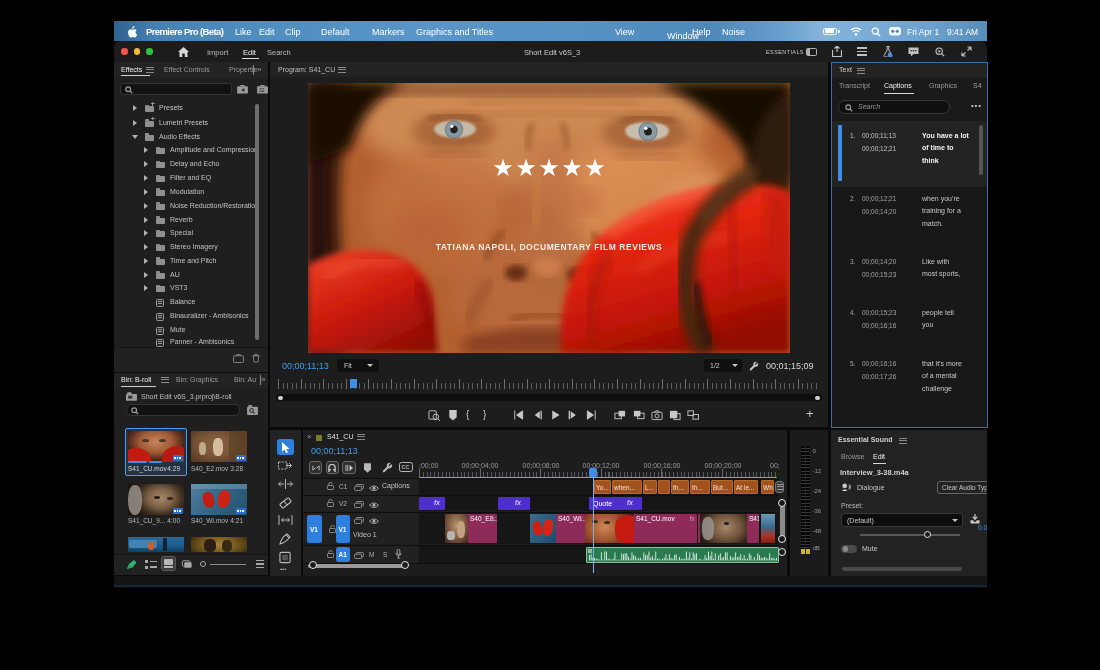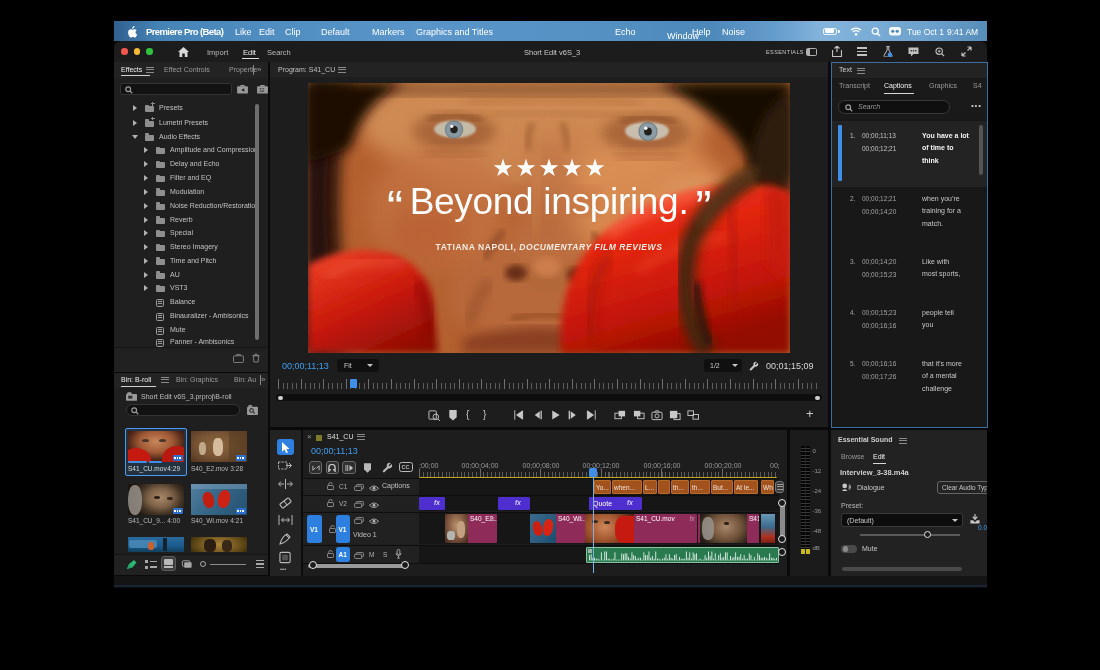--- a/index.html
+++ b/index.html
@@ -16,41 +16,41 @@
   <svg class="a" style="left:13px;top:5px;" width="10" height="12" viewBox="0 0 11 13">
       <path fill="#fff" d="M7.6 1.9c.5-.6.8-1.4.7-1.9-.7 0-1.5.5-2 1.1-.4.5-.8 1.3-.7 2 .8 0 1.5-.5 2-1.2zM9.4 6.9c0-1.5 1.2-2.2 1.3-2.3-.7-1-1.8-1.2-2.2-1.2-.9-.1-1.8.5-2.3.5-.5 0-1.2-.5-2-.5-1 0-2 .6-2.5 1.5-1.1 1.9-.3 4.7.8 6.2.5.7 1.1 1.6 1.9 1.5.8 0 1.1-.5 2-.5.9 0 1.2.5 2 .5.8 0 1.4-.7 1.9-1.5.6-.9.8-1.7.8-1.8-.1 0-1.6-.6-1.7-2.4z"></path>
     </svg>
   <div class="a" style="left:32px;top:5px;font-weight:bold;font-size:9.5px;letter-spacing:-.6px;">Premiere Pro (Beta)</div>
   <div class="a" style="left:121px;top:5.5px;">Like</div>
   <div class="a" style="left:145px;top:5.5px;">Edit</div>
   <div class="a" style="left:171px;top:5.5px;">Clip</div>
   <div class="a" style="left:207px;top:5.5px;">Default</div>
   <div class="a" style="left:258px;top:5.5px;">Markers</div>
   <div class="a" style="left:302px;top:5.5px;">Graphics and Titles</div>
-  <div class="a" style="left:501px;top:5.5px;">Echo</div>
+  <div class="a" style="left:501px;top:5.5px;">View</div>
   <div class="a" style="left:533px;top:10px;margin-left:20px;">Window</div>
   <div class="a" style="left:578px;top:5.5px;">Help</div>
   <div class="a" style="left:608px;top:5.5px;">Noise</div>
   <div class="a" style="left:709px;top:6.5px;width:14px;height:7px;border:1px solid rgba(250,253,255,.9);border-radius:2px;"></div>
   <div class="a" style="left:710.5px;top:8px;width:9px;height:4px;background:#fafdff;border-radius:1px;"></div>
   <div class="a" style="left:724px;top:8.5px;width:1.5px;height:3px;background:rgba(250,253,255,.9);border-radius:0 1px 1px 0;"></div>
   <svg class="a" style="left:736px;top:6px;" width="12" height="9" viewBox="0 0 13 10">
       <path fill="none" stroke="#fff" stroke-width="1.4" d="M1 3.4a8 8 0 0 1 11 0M3 5.6a5 5 0 0 1 7 0"></path>
       <circle cx="6.5" cy="8.2" r="1.4" fill="#fff"></circle>
     </svg>
   <svg class="a" style="left:757px;top:5.5px;" width="10" height="10" viewBox="0 0 11 11">
       <circle cx="4.6" cy="4.6" r="3.3" fill="none" stroke="#fff" stroke-width="1.4"></circle>
       <path d="M7.2 7.2 10 10" stroke="#fff" stroke-width="1.6"></path>
     </svg>
   <svg class="a" style="left:775px;top:6px;" width="12" height="8.5" viewBox="0 0 13 9">
       <rect x="0" y="0" width="13" height="9" rx="3" fill="#f2f7fb"></rect>
       <circle cx="4.1" cy="4.5" r="1.7" fill="#4c86b8"></circle>
       <circle cx="8.9" cy="4.5" r="1.7" fill="#4c86b8"></circle>
     </svg>
-  <div class="a" style="left:793px;top:5.5px;font-size:8.5px;">Tue Oct 1</div>
+  <div class="a" style="left:793px;top:5.5px;font-size:8.5px;">Fri Apr 1</div>
   <div class="a" style="left:833px;top:5.5px;font-size:8.5px;">9:41 AM</div>
 </div>
 
 <div class="a" style="left:114px;top:41px;width:873px;height:543px;background:#0a0a0a;border-radius:7px 7px 0 0;"></div>
 <div class="a" style="left:114px;top:41px;width:873px;height:21px;background:#1c1c1c;border-radius:7px 7px 0 0;"></div>
 <div class="a" id="titlebar" style="left:114px;top:41px;width:873px;height:21px;">
   <div class="a" style="left:7px;top:7px;width:6.5px;height:6.5px;border-radius:50%;background:#f2564d;"></div>
   <div class="a" style="left:19.5px;top:7px;width:6.5px;height:6.5px;border-radius:50%;background:#f5b935;"></div>
   <div class="a" style="left:32px;top:7px;width:6.5px;height:6.5px;border-radius:50%;background:#2fc33f;"></div>
   <svg class="a" style="left:64px;top:5.5px;" width="11" height="10" viewBox="0 0 11 10">
@@ -400,24 +400,21 @@
  <path d="M388 200 Q392 238 402 262" stroke="#24130a" stroke-width="8" fill="none" filter="url(#b3)" opacity=".8"></path>
 
  <path d="M482 112 L455 100 Q462 140 458 180 L482 200 Z" fill="#c51a0b" filter="url(#b6)" opacity=".85"></path>
 
  <path d="M0 182 Q38 160 82 170 Q118 180 126 222 L130 270 H0 Z" fill="url(#gloveL)" filter="url(#b3)"></path>
  <path d="M16 194 Q50 172 94 180" stroke="#f86a4a" stroke-width="5" fill="none" filter="url(#b6)" opacity=".75"></path>
  <path d="M108 198 Q122 222 124 252" stroke="#7e0c04" stroke-width="7" fill="none" filter="url(#b6)" opacity=".75"></path>
  <path d="M0 214 Q26 196 60 198" stroke="#de3118" stroke-width="5" fill="none" filter="url(#b6)" opacity=".6"></path>
 </svg>
 <div class="a" style="left:0;top:71px;width:482px;text-align:center;color:#fff;font-size:24px;letter-spacing:1.5px;text-indent:1.5px;">★★★★★</div>
-<div class="a" style="left:0;top:87px;width:482px;text-align:center;color:#fff;font-size:37px;letter-spacing:-0.3px;">
-  <span style="font-size:48px;position:relative;top:10px;left:-7px;">“</span><span style="position:relative;top:0px;">Beyond inspiring.</span><span style="font-size:48px;position:relative;top:10px;left:7px;">”</span>
-</div>
-<div class="a" style="left:0;top:158.5px;width:482px;text-align:center;color:#f2ece4;font-size:8.5px;font-weight:bold;letter-spacing:.55px;">TATIANA NAPOLI, <span style="font-style:italic;margin-top:11px;">DOCUMENTARY FILM REVIEWS</span></div>
+<div class="a" style="left:0;top:158.5px;width:482px;text-align:center;color:#f2ece4;font-size:8.5px;font-weight:bold;letter-spacing:.55px;">TATIANA NAPOLI, <span style="margin-top:11px;">DOCUMENTARY FILM REVIEWS</span></div>
 </div>
 <div class="a" style="left:12px;top:299px;font-size:9px;color:#3f9ff2;">00;00;11;13</div>
 <div class="a" style="left:67px;top:297px;width:42px;height:13px;background:#101010;border-radius:3px;"></div>
 <div class="a" style="left:74px;top:300px;font-size:7px;color:#c6c6c6;">Fit</div>
 <div class="a" style="left:97px;top:301.5px;width:0;height:0;border-left:3px solid transparent;border-right:3px solid transparent;border-top:3.5px solid #c6c6c6;"></div>
 <div class="a" style="left:434px;top:297px;width:38px;height:13px;background:#101010;border-radius:3px;"></div>
 <div class="a" style="left:440px;top:300px;font-size:7px;color:#c6c6c6;">1/2</div>
 <div class="a" style="left:462px;top:301.5px;width:0;height:0;border-left:3px solid transparent;border-right:3px solid transparent;border-top:3.5px solid #c6c6c6;"></div>
 <svg class="a" style="left:479px;top:299px;" width="10" height="10" viewBox="0 0 12 12">
       <path d="M10.5 2.2 8 4.7 7 3.7 9.5 1.2A3 3 0 0 0 5.4 5.1 L1.2 9.3 a1.2 1.2 0 0 0 1.7 1.7 L7.1 6.8 A3 3 0 0 0 10.5 2.2Z" fill="#c8c8c8"></path>

